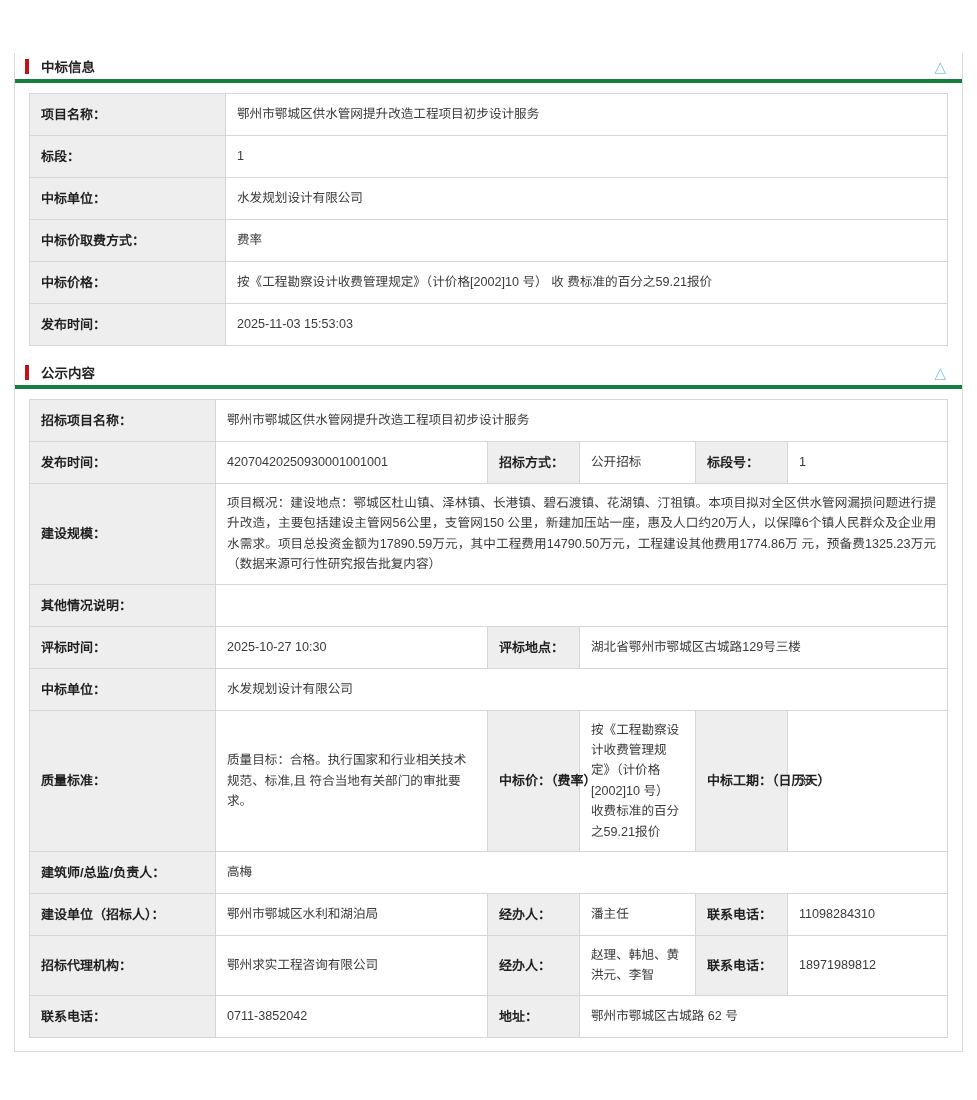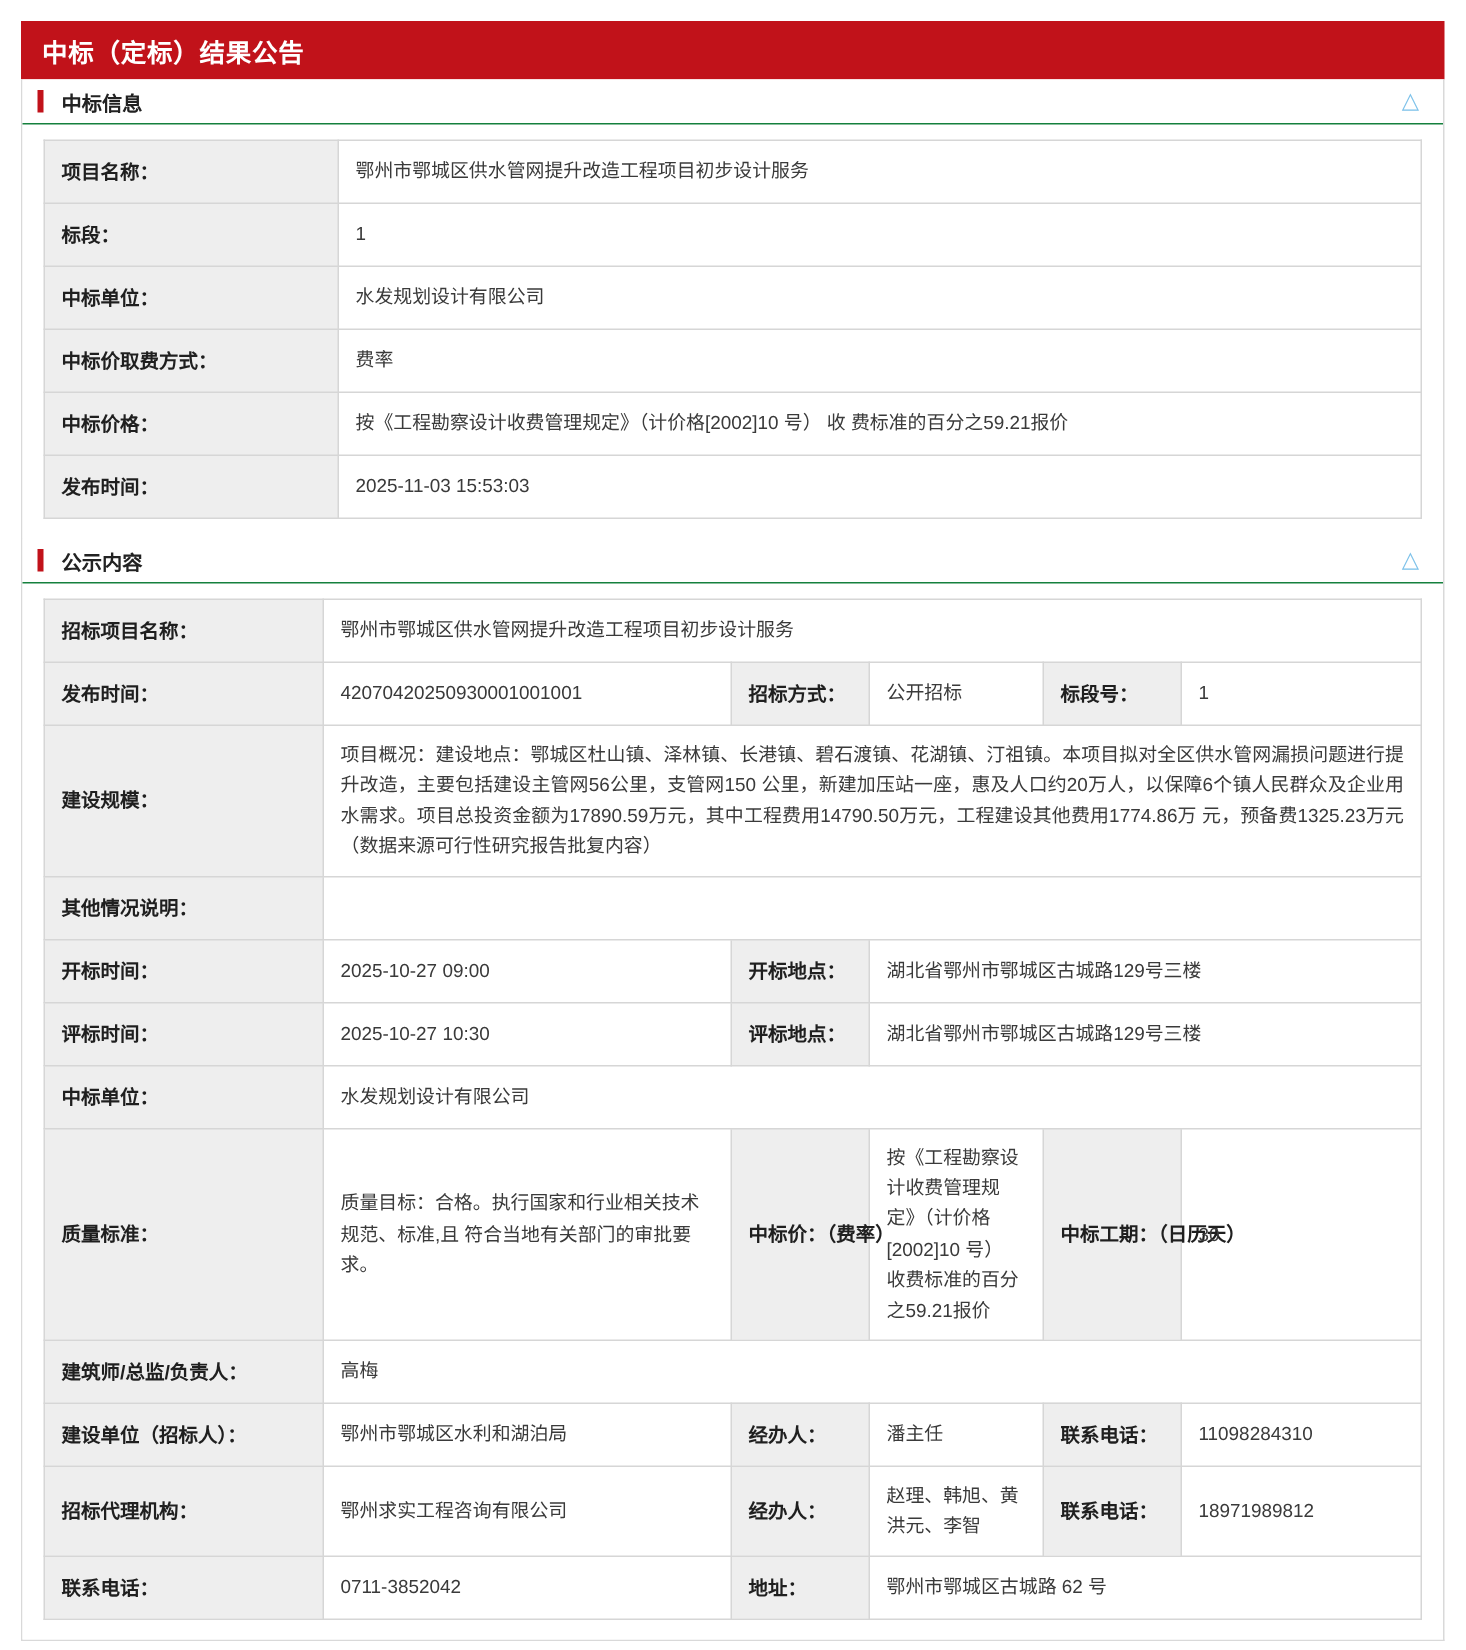--- a/index.html
+++ b/index.html
@@ -44,21 +44,21 @@
     border: 1px solid #d9d9d9;
     border-top: none;
     background: #ffffff;
   }
 
   
   .section-head {
     height: 30px;
     display: flex;
     align-items: center;
-    border-bottom: 1px solid #15803d;
+    border-bottom: 4px solid #15803d;
     background: #ffffff;
     position: relative;
   }
   .section-head .bar {
     width: 4px;
     height: 15px;
     background: #c1121a;
     margin-left: 10px;
     flex: 0 0 auto;
   }
@@ -123,23 +123,20 @@
   }
   .center-lbl {
     text-align: center;
   }
 </style>
 </head>
 <body>
 
 <div id="page">
 
-  <div class="title-bar">
-    <span>中标（定标）结果公告</span>
-  </div>
 
   <div class="panel">
 
     <div class="section-head">
       <span class="bar"></span>
       <span class="stitle">中标信息</span>
       <span class="chevron">△</span>
     </div>
 
     <div class="tbl-wrap">
@@ -208,26 +205,20 @@
           <tr>
             <td class="lbl">建设规模：</td>
             <td class="val para" colspan="5">项目概况：建设地点：鄂城区杜山镇、泽林镇、长港镇、碧石渡镇、花湖镇、汀祖镇。本项目拟对全区供水管网漏损问题进行提升改造，主要包括建设主管网56公里，支管网150 公里，新建加压站一座，惠及人口约20万人，以保障6个镇人民群众及企业用水需求。项目总投资金额为17890.59万元，其中工程费用14790.50万元，工程建设其他费用1774.86万 元，预备费1325.23万元（数据来源可行性研究报告批复内容）</td>
           </tr>
 
           <tr>
             <td class="lbl tall">其他情况说明：</td>
             <td class="val tall" colspan="5"></td>
           </tr>
 
-          <tr>
-            <td class="lbl tall">开标时间：</td>
-            <td class="val tall">2025-10-27 09:00</td>
-            <td class="lbl tall">开标地点：</td>
-            <td class="val tall" colspan="3">湖北省鄂州市鄂城区古城路129号三楼</td>
-          </tr>
 
           <tr>
             <td class="lbl tall">评标时间：</td>
             <td class="val tall">2025-10-27 10:30</td>
             <td class="lbl tall">评标地点：</td>
             <td class="val tall" colspan="3">湖北省鄂州市鄂城区古城路129号三楼</td>
           </tr>
 
           <tr>
             <td class="lbl tall">中标单位：</td>

